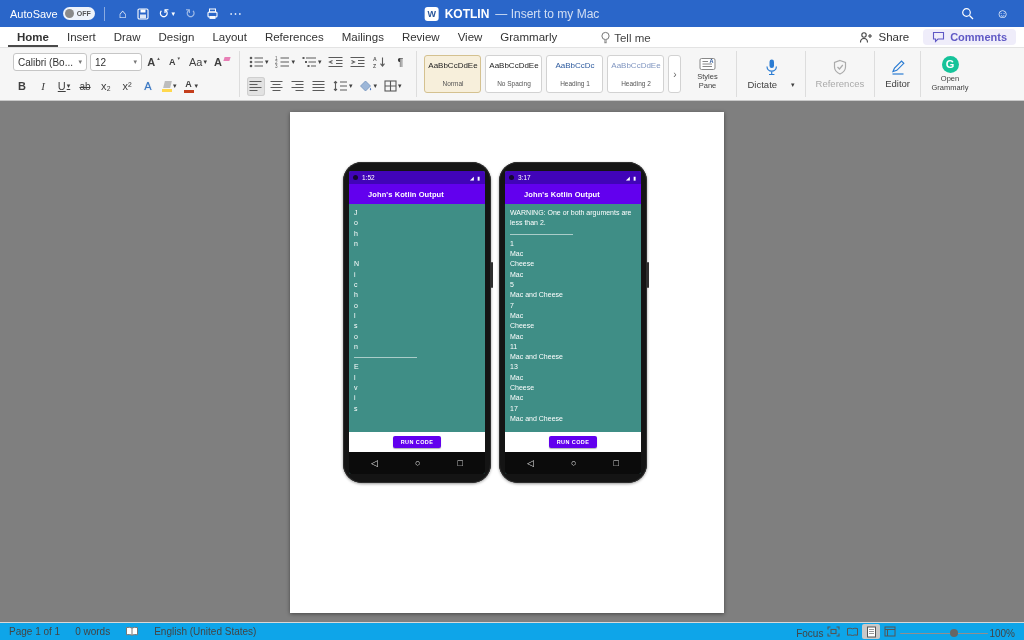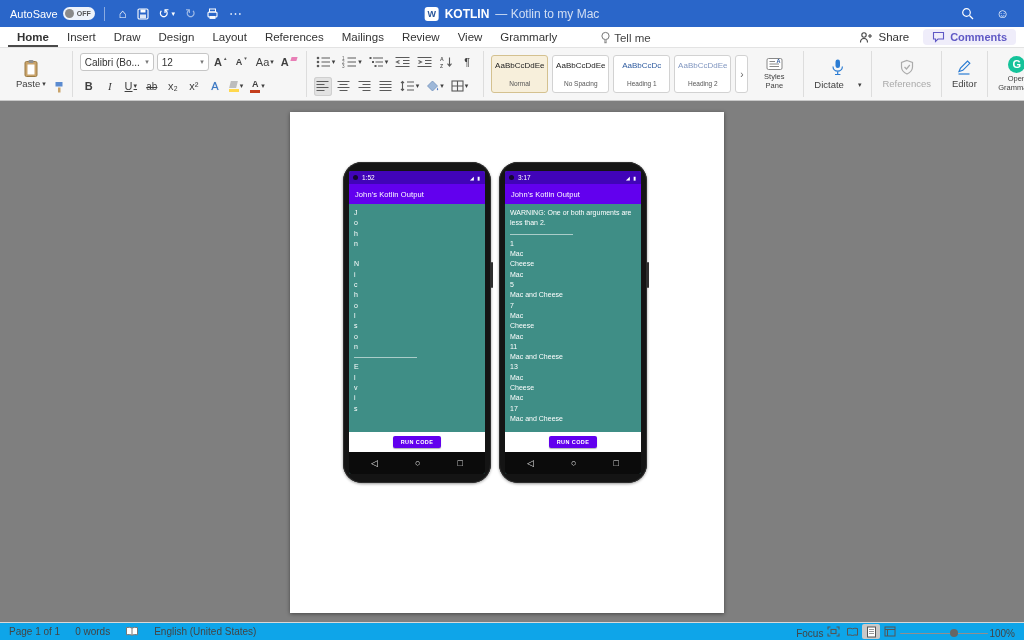--- a/index.html
+++ b/index.html
@@ -90,21 +90,21 @@
   #docarea{position:absolute;top:102px;bottom:18px;left:0;right:0;background:#7f7f7f}
   #page{position:absolute;left:290px;top:10px;width:434px;height:501px;background:#fff;box-shadow:0 1px 4px rgba(0,0,0,.45)}
 
   
   .phone{position:absolute;width:148px;height:321px;background:#141414;border-radius:19px;padding:9px 6px;box-shadow:inset 0 0 0 1px #2e2e2e,0 1px 3px rgba(0,0,0,.4)}
   .phone::after{content:"";position:absolute;right:-2px;top:100px;width:2px;height:26px;background:#2e2e2e;border-radius:1px}
   .screen{width:100%;height:100%;background:#3f8e86;display:flex;flex-direction:column;overflow:hidden;border-radius:2px}
   .p-status{height:13px;background:#4104b8;display:flex;align-items:center;color:#fff;font-size:6.5px;padding:0 4px;gap:4px;flex:0 0 auto}
   .cam{width:5px;height:5px;border-radius:50%;background:#14082e}
   .p-sticons{margin-left:auto;font-size:5px;letter-spacing:1px}
-  .p-appbar{height:20px;background:#6200ee;color:#fff;font-size:7.5px;display:flex;align-items:center;padding:0 6px;flex:0 0 auto;font-weight:normal;letter-spacing:.1px}
+  .p-appbar{height:20px;background:#6200ee;color:#fff;font-size:7.5px;display:flex;align-items:center;padding:0 19px;flex:0 0 auto;font-weight:bold;letter-spacing:.1px}
   .p-output{flex:1 1 auto;color:#fff;font-size:7px;line-height:10.3px;padding:4px 5px 0;overflow:hidden}
   .p-line{min-height:10.3px}
   .p-bottom{height:20px;background:#fff;display:flex;align-items:center;justify-content:center;flex:0 0 auto}
   .run-btn{background:#6200ee;color:#fff;font-size:5.5px;font-weight:bold;padding:3px 8px;border-radius:2px;letter-spacing:.4px;box-shadow:0 1px 1px rgba(0,0,0,.3)}
   .p-nav{height:22px;background:#0b0b0b;display:flex;align-items:center;justify-content:space-between;color:#e4e4e4;font-size:9px;padding:0 22px;flex:0 0 auto}
 
   
   #statusbar{position:absolute;bottom:0;left:0;right:0;height:18px;background:#0ea5e9;border-top:1px solid #d8d8d8;display:flex;align-items:center;font-size:10px;color:#444;padding:0 9px;gap:15px}
   .sb-right{margin-left:auto;display:flex;align-items:flex-end;gap:1px}
   .sb-ico{display:flex;align-items:center;justify-content:center;width:18px;height:15px;border-radius:2px}
@@ -151,21 +151,21 @@
           <rect x="3.5" y="8" width="6" height="3" fill="#fff" opacity=".9"></rect>
         </svg>
     </button>
     <button class="tb-btn">
         <span class="glyph">⋯</span>
       </button>
 
     <div class="tb-title">
       <span class="doc-ico">W</span>
       <span class="t-main">KOTLIN</span>
-      <span class="t-sub">— Kotlin to my Mac</span>
+      <span class="t-sub">— Insert to my Mac</span>
     </div>
 
     <div class="tb-right">
       <button class="tb-btn">
         <svg width="13" height="13">
             <circle cx="5.5" cy="5.5" r="3.8" fill="none" stroke="#fff" stroke-width="1.2"></circle>
             <path d="M8.5 8.5 L12 12" stroke="#fff" stroke-width="1.2"></path>
           </svg>
       </button>
       <button class="tb-btn">
@@ -206,39 +206,20 @@
     <div class="comments">
       <svg width="13" height="12">
           <path d="M1.5 1.5 H11.5 V8 H6 L3.5 10.5 V8 H1.5 Z" fill="none" stroke="#5f58c5" stroke-width="1.1"></path>
         </svg>
       <span>Comments</span>
     </div>
   </div>
 
   <div id="ribbon">
 
-    <div class="grp g-clip">
-      <button class="paste">
-        <svg width="16" height="18">
-            <rect x="2" y="2.5" width="12" height="15" rx="1.5" fill="#c9a36a" stroke="#9a7b44" stroke-width="1"></rect>
-            <rect x="4.5" y="5.5" width="7" height="10" fill="#fff"></rect>
-            <rect x="5.5" y="1" width="5" height="3" rx="1" fill="#8f8f8f"></rect>
-          </svg>
-        <span class="plabel">
-            <span>Paste</span>
-            <span class="caret"></span>
-          </span>
-      </button>
-      <button class="fmt">
-        <svg width="12" height="12">
-            <rect x="2.5" y="1" width="7" height="4.5" fill="#5b8bd0"></rect>
-            <rect x="5" y="6.5" width="2.5" height="5" fill="#c9a36a"></rect>
-          </svg>
-      </button>
-    </div>
 
     <div class="grp">
       <div class="r-row">
         <div class="combo w-font">
             <span>Calibri (Bo...</span>
             <span class="caret"></span>
           </div>
         <div class="combo w-size">
             <span>12</span>
             <span class="caret"></span>

